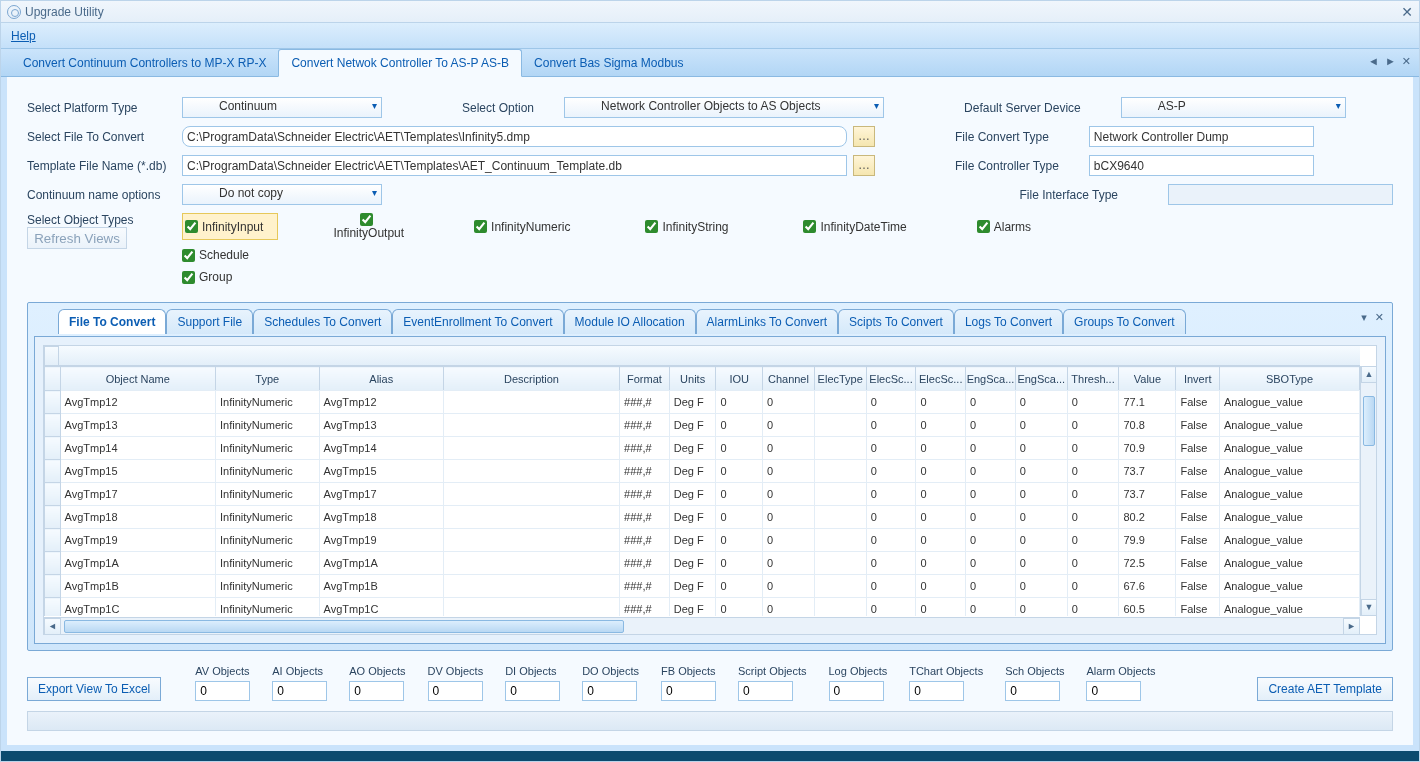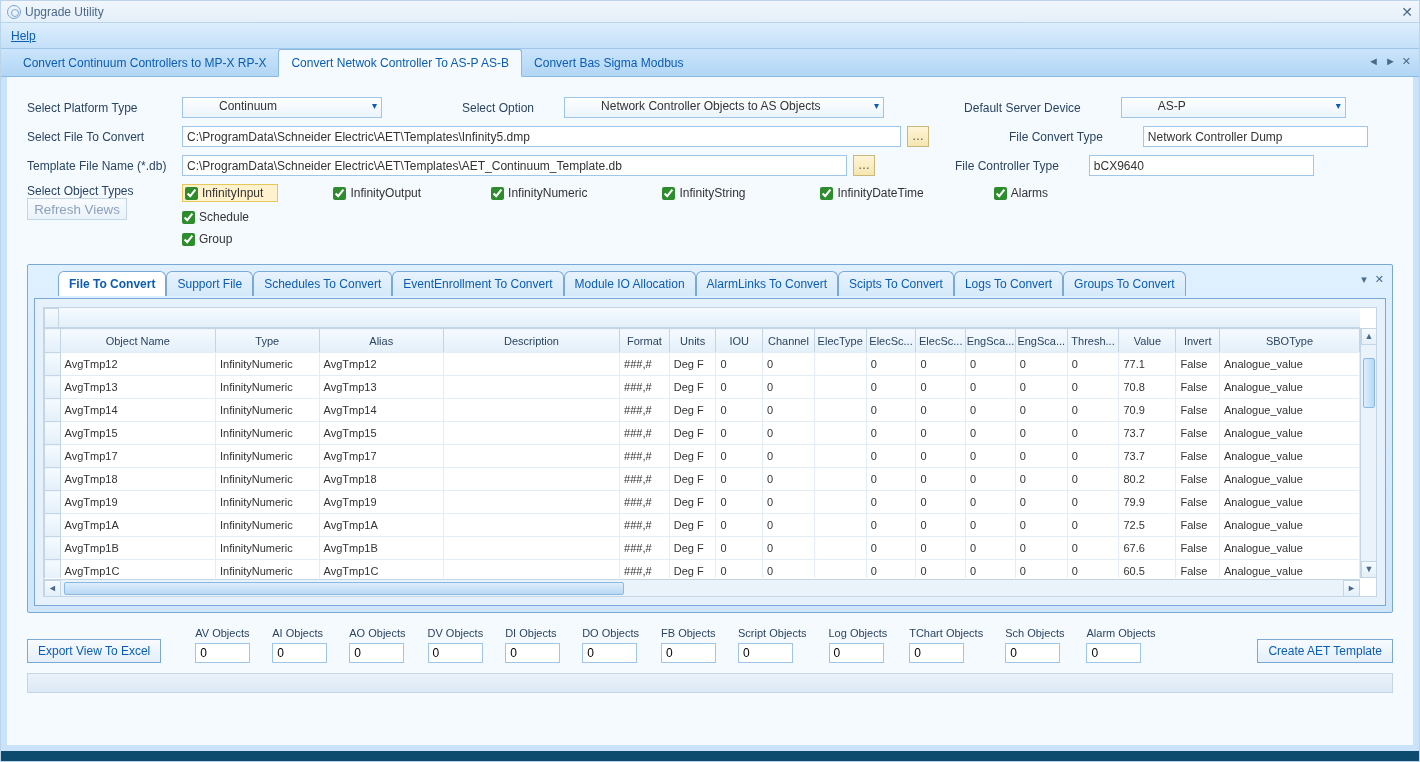--- a/index.html
+++ b/index.html
@@ -97,44 +97,51 @@
       <div class="row">
         <span class="lbl">Select Platform Type</span>
         <div class="sel" style="width:200px"><span>Continuum</span></div>
         <span class="lbl" style="width:auto;margin-left:80px;margin-right:30px">Select Option</span>
         <div class="sel" style="width:320px"><span>Network Controller Objects to AS Objects</span></div>
         <span class="lbl" style="width:auto;margin-left:80px;margin-right:40px">Default Server Device</span>
         <div class="sel" style="width:225px"><span>AS-P</span></div>
       </div>
       <div class="row">
         <span class="lbl">Select File To Convert</span>
-        <input class="inp" style="width: 719px;" value="C:\ProgramData\Schneider Electric\AET\Templates\Infinity5.dmp">
+        <input class="inp" style="width: 665px; border-radius: 8px;" value="C:\ProgramData\Schneider Electric\AET\Templates\Infinity5.dmp">
         <div class="browse">…</div>
         <span class="lbl" style="width:auto;margin-left:80px;margin-right:40px">File Convert Type</span>
         <input class="inp" style="width: 225px;" value="Network Controller Dump">
       </div>
       <div class="row">
         <span class="lbl">Template File Name (*.db)</span>
         <input class="inp" style="width: 665px;" value="C:\ProgramData\Schneider Electric\AET\Templates\AET_Continuum_Template.db">
         <div class="browse">…</div>
         <span class="lbl" style="width:auto;margin-left:80px;margin-right:30px">File Controller Type</span>
         <input class="inp" style="width: 225px;" value="bCX9640">
+      </div>
+      <div class="row">
+        <span class="lbl">Continuum name options</span>
+        <div class="sel" style="width:200px"><span>Do not copy</span></div>
+        <span style="flex:1"></span>
+        <span class="lbl" style="width:auto;margin-right:50px">File Interface Type</span>
+        <input class="inp" style="width: 225px; background: rgb(234, 242, 250);" disabled="" value="">
       </div>
 
       <div class="chk-row">
         <div style="width:155px">
           <div class="lbl">Select Object Types</div>
           <button class="refresh" disabled="">Refresh Views</button>
         </div>
         <div class="chk-grid" id="chk-grid">
             <label class="chk first" style="margin-right: 55px;">
               <input type="checkbox" checked="" style="">
               <span>InfinityInput</span>
             </label>
-            <label class="chk" style="margin-right: 70px;">
+            <label class="chk" style="margin-right: 70px; flex-direction: column;">
               <input type="checkbox" checked="" style="">
               <span>InfinityOutput</span>
             </label>
             <label class="chk" style="margin-right: 75px;">
               <input type="checkbox" checked="" style="">
               <span>InfinityNumeric</span>
             </label>
             <label class="chk" style="margin-right: 75px;">
               <input type="checkbox" checked="" style="">
               <span>InfinityString</span>

